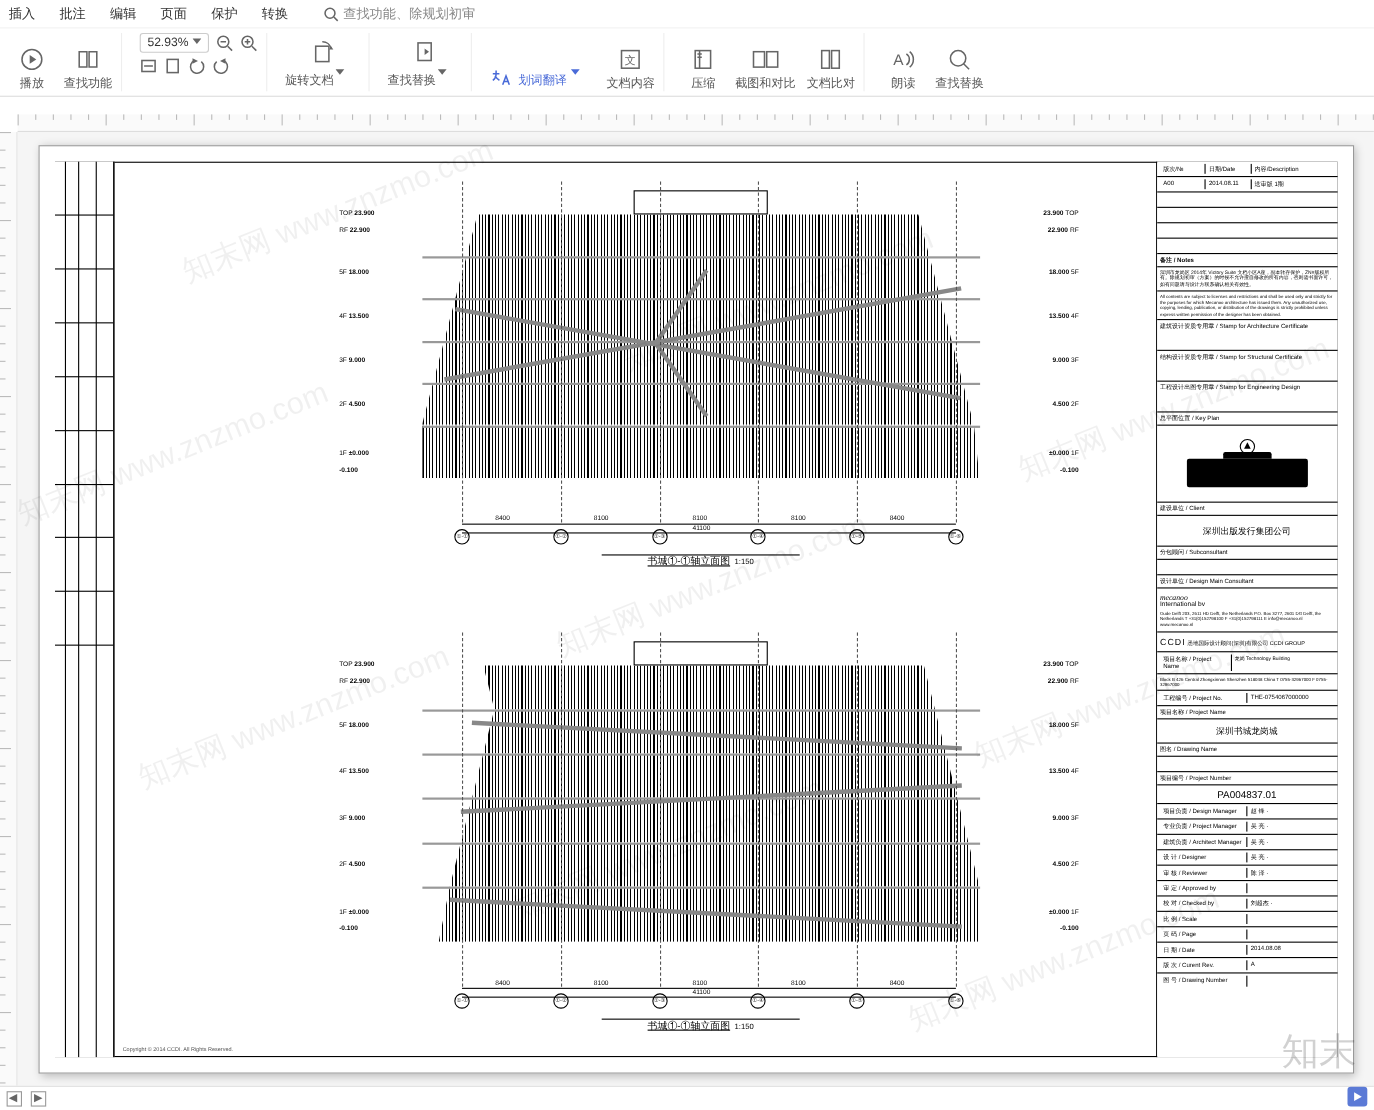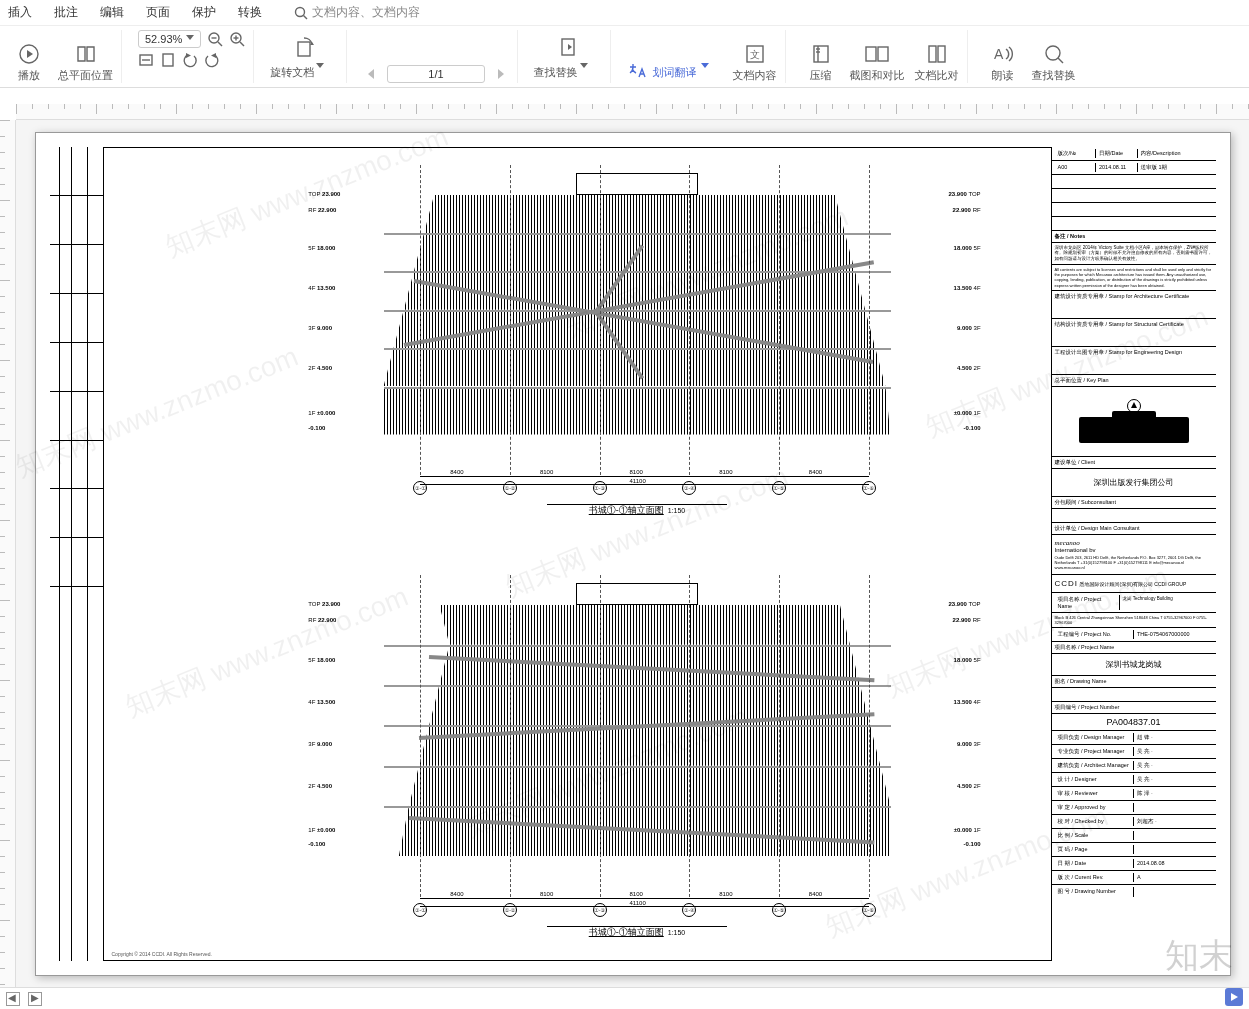--- a/index.html
+++ b/index.html
@@ -92,38 +92,38 @@
   <span>批注</span>
   <span>编辑</span>
   <span>页面</span>
   <span>保护</span>
   <span>转换</span>
   <span class="search-in-menu">
     <svg width="14" height="14">
         <circle cx="6" cy="6" r="4.5" class="iconstroke"></circle>
         <line x1="9.5" y1="9.5" x2="13" y2="13" class="iconstroke"></line>
       </svg>
-    <span>文档内容、文档内容</span>
+    <span>查找功能、除规划初审</span>
   </span>
 </div>
 
 <div class="toolbar">
   <div class="tgroup">
     <div class="tbtn">
       <svg>
           <circle cx="11" cy="11" r="9" class="iconstroke"></circle>
           <polygon points="9,7 9,15 15,11" class="tri"></polygon>
         </svg>
       <span>播放</span>
     </div>
     <div class="tbtn">
       <svg>
           <path d="M3 4 h7 v14 h-7z M12 4 h7 v14 h-7z" class="iconstroke"></path>
         </svg>
-      <span>总平面位置</span>
+      <span>查找功能</span>
     </div>
   </div>
 
   <div class="tgroup" style="flex-direction:column;gap:4px;align-items:flex-start;">
     <div class="zoom-ctl">
       <span class="zoom-input">
         <span>52.93%</span>
         <svg width="8" height="8">
             <polygon points="0,2 8,2 4,7" class="tri"></polygon>
           </svg>
@@ -168,31 +168,20 @@
         </svg>
       <span style="display:flex;align-items:center;gap:2px;">
           <span>旋转文档</span>
           <svg width="8" height="8">
             <polygon points="0,2 8,2 4,7" class="tri"></polygon>
           </svg>
         </span>
     </div>
   </div>
 
-  <div class="tgroup">
-    <div class="page-nav">
-      <svg class="mini-icon">
-          <polygon points="11,3 5,8 11,13" fill="#bbb"></polygon>
-        </svg>
-      <span class="page-label">1/1</span>
-      <svg class="mini-icon">
-          <polygon points="5,3 11,8 5,13" fill="#bbb"></polygon>
-        </svg>
-    </div>
-  </div>
 
 
   <div class="tgroup">
     <div class="tbtn">
       <svg>
           <rect x="5" y="3" width="12" height="16" class="iconstroke"></rect>
           <polygon points="11,8 11,14 15,11" class="tri"></polygon>
         </svg>
       <span style="display:flex;align-items:center;gap:2px;">
           <span>查找替换</span>

